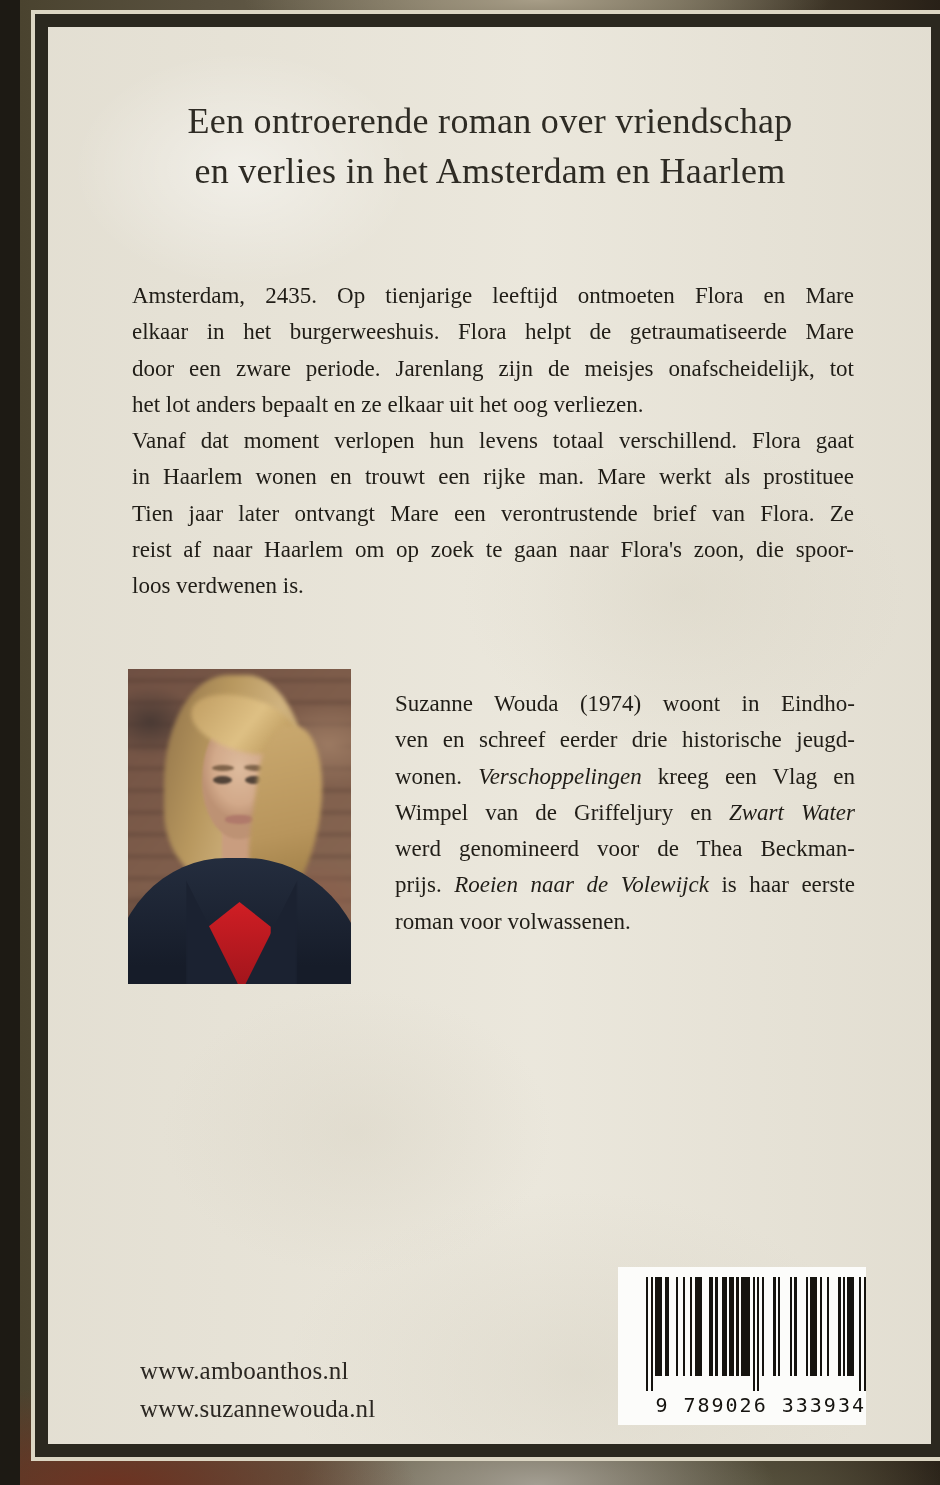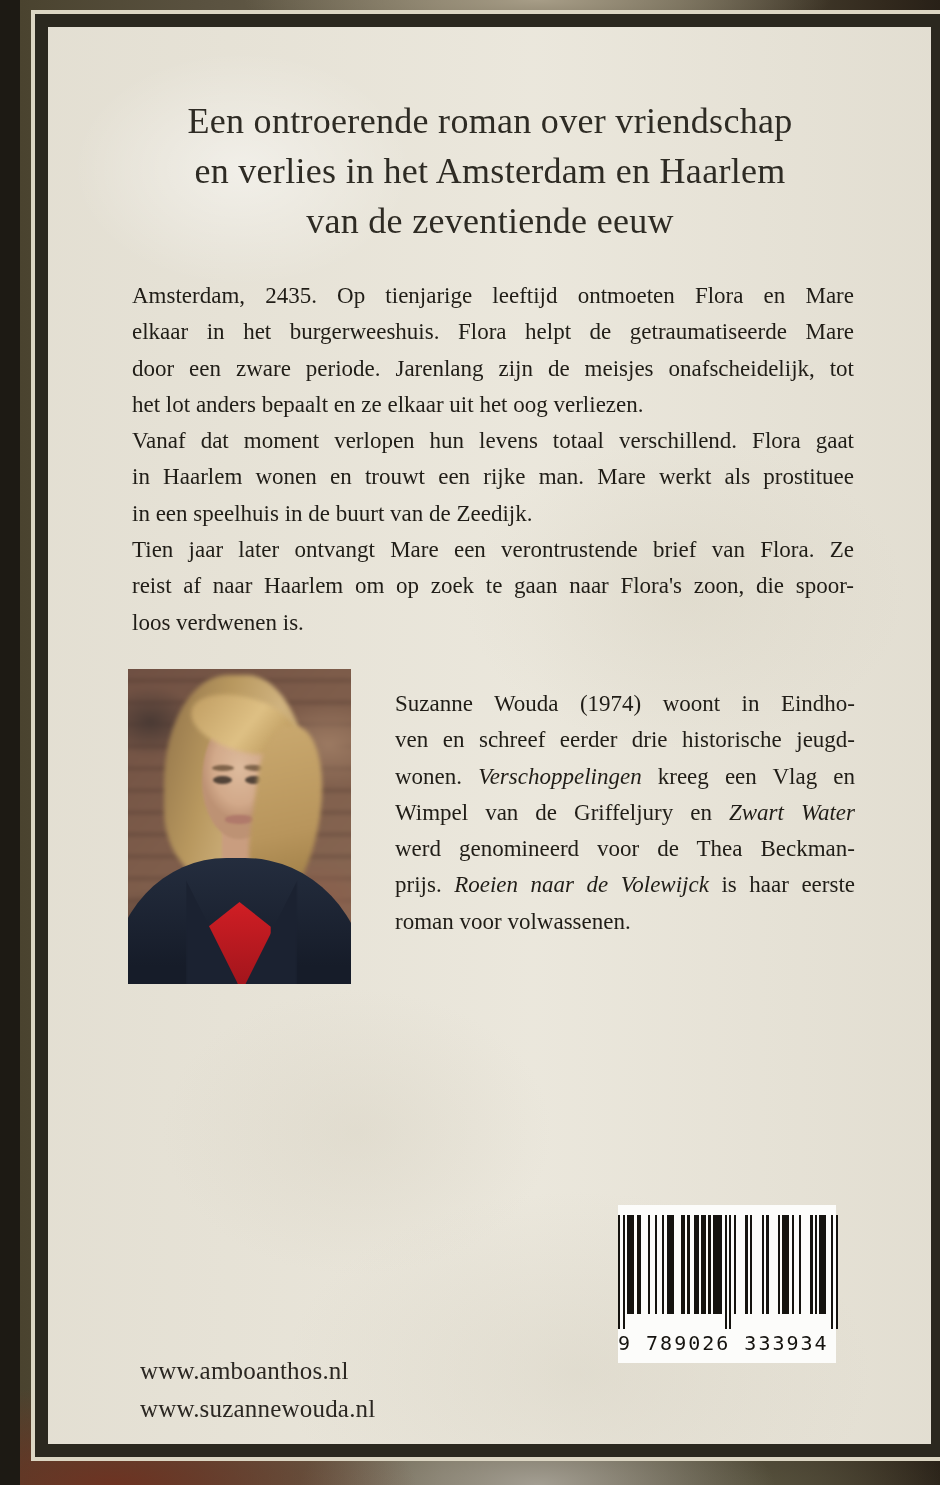--- a/index.html
+++ b/index.html
@@ -34,22 +34,22 @@
     text-align:center;font-size:36px;line-height:50px;color:#2e2b24;letter-spacing:0.3px;}
   .synopsis{position:absolute;left:112px;width:722px;top:278px;z-index:5;
     font-size:23px;line-height:36.3px;color:#201d17;}
   .jline{text-align:justify;text-align-last:justify;}
   .jline.para-end{text-align-last:left;}
   .bio{position:absolute;left:375px;width:460px;top:686px;z-index:5;
     font-size:23px;line-height:36.3px;color:#201d17;}
   .websites{position:absolute;left:120px;top:1352px;z-index:5;
     font-size:25px;line-height:38px;color:#2b2722;letter-spacing:0.2px;}
   
-  .barcode-box{position:absolute;left:598px;top:1205px;width:218px;height:158px;z-index:5;
-    background:#fcfcfa;display:flex;flex-direction:column;align-items:flex-start;}
+  .barcode-box{position:absolute;left:598px;top:1267px;width:248px;height:158px;z-index:5;
+    background:#fcfcfa;display:flex;flex-direction:column;align-items:flex-end;}
   .barcode-bars{margin-top:10px;width:220px;height:114px;}
   .barcode-number{font-family:"DejaVu Sans Mono","Liberation Mono",monospace;
     font-size:20px;color:#15130f;letter-spacing:2px;margin-top:2px;}
   
   .photo{position:absolute;left:108px;top:669px;width:223px;height:315px;z-index:5;overflow:hidden;background:#74543f;}
   .photo > div{position:absolute;}
   .p-bg{inset:-6px;filter:blur(2px);
     background-image:
       radial-gradient(70px 50px at 12% 18%, #4a3a34, rgba(74,58,52,0) 70%),
       radial-gradient(90px 60px at 88% 25%, #9c7a62, rgba(156,122,98,0) 70%),
@@ -93,31 +93,29 @@
 
   <div class="cover-line">
     <div class="cover-frame">
       <div class="cover-paper"></div>
     </div>
   </div>
 
   <div class="headline" id="headline">
       <div class="hl-line">Een ontroerende roman over vriendschap</div>
       <div class="hl-line">en verlies in het Amsterdam en Haarlem</div>
-      <div class="hl-line">van de zeventiende eeuw</div>
     </div>
 
   <div class="synopsis" id="synopsis">
       <div class="jline">Amsterdam, 2435. Op tienjarige leeftijd ontmoeten Flora en Mare</div>
       <div class="jline">elkaar in het burgerweeshuis. Flora helpt de getraumatiseerde Mare</div>
       <div class="jline">door een zware periode. Jarenlang zijn de meisjes onafscheidelijk, tot</div>
       <div class="jline para-end">het lot anders bepaalt en ze elkaar uit het oog verliezen.</div>
       <div class="jline">Vanaf dat moment verlopen hun levens totaal verschillend. Flora gaat</div>
       <div class="jline">in Haarlem wonen en trouwt een rijke man. Mare werkt als prostituee</div>
-      <div class="jline para-end">in een speelhuis in de buurt van de Zeedijk.</div>
       <div class="jline">Tien jaar later ontvangt Mare een verontrustende brief van Flora. Ze</div>
       <div class="jline">reist af naar Haarlem om op zoek te gaan naar Flora's zoon, die spoor-</div>
       <div class="jline para-end">loos verdwenen is.</div>
     </div>
 
   <div class="photo">
     <div class="p-bg"></div>
     <div class="p-hair"></div>
     <div class="p-neck"></div>
     <div class="p-face"></div>

